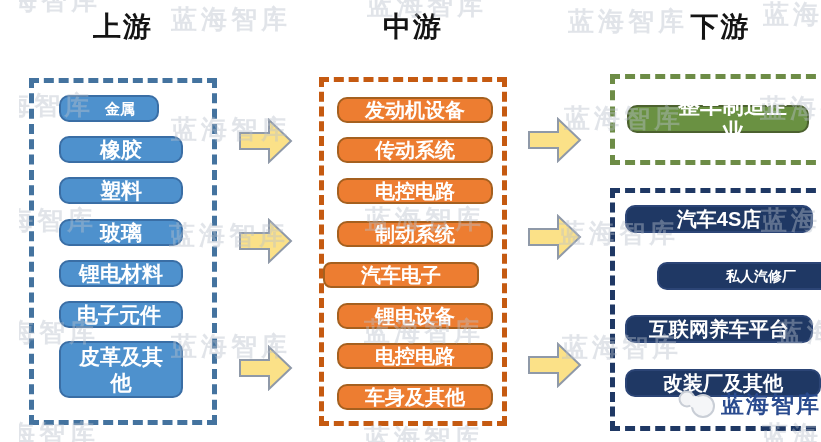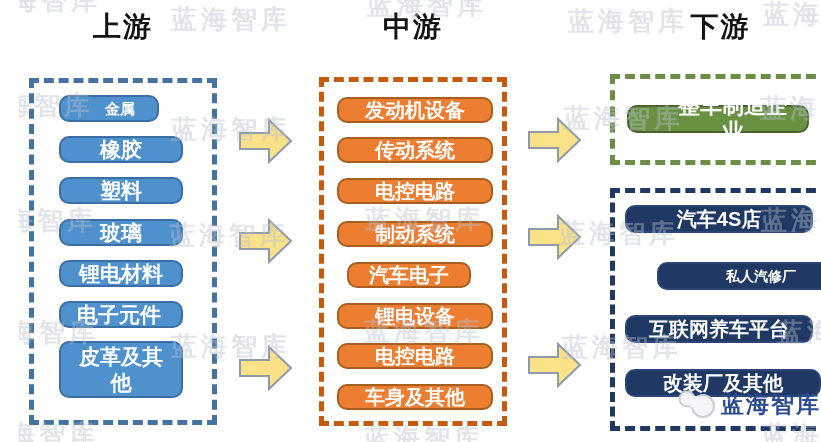--- a/index.html
+++ b/index.html
@@ -48,21 +48,21 @@
       <div class="pill" style="left: 40px; top: 136px; width: 124px; height: 27px; font-size: 21px; background: rgb(78, 145, 205); border-color: rgb(58, 110, 165);">橡胶</div>
       <div class="pill" style="left: 40px; top: 177px; width: 124px; height: 27px; font-size: 21px; background: rgb(78, 145, 205); border-color: rgb(58, 110, 165);">塑料</div>
       <div class="pill" style="left: 40px; top: 219px; width: 124px; height: 27px; font-size: 21px; background: rgb(78, 145, 205); border-color: rgb(58, 110, 165);">玻璃</div>
       <div class="pill" style="left: 40px; top: 260px; width: 124px; height: 27px; font-size: 21px; background: rgb(78, 145, 205); border-color: rgb(58, 110, 165);">锂电材料</div>
       <div class="pill" style="left: 40px; top: 301px; width: 124px; height: 27px; font-size: 21px; background: rgb(78, 145, 205); border-color: rgb(58, 110, 165); padding-left: 6px;">电子元件</div>
       <div class="pill" style="left: 40px; top: 341px; width: 124px; height: 57px; font-size: 21px; background: rgb(78, 145, 205); border-color: rgb(58, 110, 165);">皮革及其他</div>
       <div class="pill" style="left: 318px; top: 97px; width: 156px; height: 26px; font-size: 20px; background: rgb(237, 125, 49); border-color: rgb(165, 96, 31);">发动机设备</div>
       <div class="pill" style="left: 318px; top: 137px; width: 156px; height: 26px; font-size: 20px; background: rgb(237, 125, 49); border-color: rgb(165, 96, 31);">传动系统</div>
       <div class="pill" style="left: 318px; top: 178px; width: 156px; height: 26px; font-size: 20px; background: rgb(237, 125, 49); border-color: rgb(165, 96, 31);">电控电路</div>
       <div class="pill" style="left: 318px; top: 221px; width: 156px; height: 26px; font-size: 20px; background: rgb(237, 125, 49); border-color: rgb(165, 96, 31);">制动系统</div>
-      <div class="pill" style="left: 328px; top: 262px; width: 124px; height: 26px; font-size: 20px; background: rgb(237, 125, 49); border-color: rgb(165, 96, 31);">汽车电子</div>
+      <div class="pill" style="left: 304px; top: 262px; width: 156px; height: 26px; font-size: 20px; background: rgb(237, 125, 49); border-color: rgb(165, 96, 31); border-radius: 8px;">汽车电子</div>
       <div class="pill" style="left: 318px; top: 303px; width: 156px; height: 26px; font-size: 20px; background: rgb(237, 125, 49); border-color: rgb(165, 96, 31);">锂电设备</div>
       <div class="pill" style="left: 318px; top: 343px; width: 156px; height: 26px; font-size: 20px; background: rgb(237, 125, 49); border-color: rgb(165, 96, 31);">电控电路</div>
       <div class="pill" style="left: 318px; top: 384px; width: 156px; height: 26px; font-size: 20px; background: rgb(237, 125, 49); border-color: rgb(165, 96, 31);">车身及其他</div>
       <div class="pill" style="left: 608px; top: 105px; width: 182px; height: 28px; font-size: 22px; background: rgb(106, 145, 66); border-color: rgb(76, 97, 47); padding-left: 40px;">整车制造企业</div>
       <div class="pill" style="left: 606px; top: 205px; width: 188px; height: 28px; font-size: 20px; background: rgb(31, 56, 100); border-color: rgb(44, 69, 118);">汽车4S店</div>
       <div class="pill" style="left: 638px; top: 262px; width: 208px; height: 28px; font-size: 14px; background: rgb(31, 56, 100); border-color: rgb(44, 69, 118);">私人汽修厂</div>
       <div class="pill" style="left: 606px; top: 315px; width: 188px; height: 28px; font-size: 20px; background: rgb(31, 56, 100); border-color: rgb(44, 69, 118);">互联网养车平台</div>
       <div class="pill" style="left: 606px; top: 369px; width: 196px; height: 28px; font-size: 20px; background: rgb(31, 56, 100); border-color: rgb(44, 69, 118);">改装厂及其他</div>
     </div>
 

